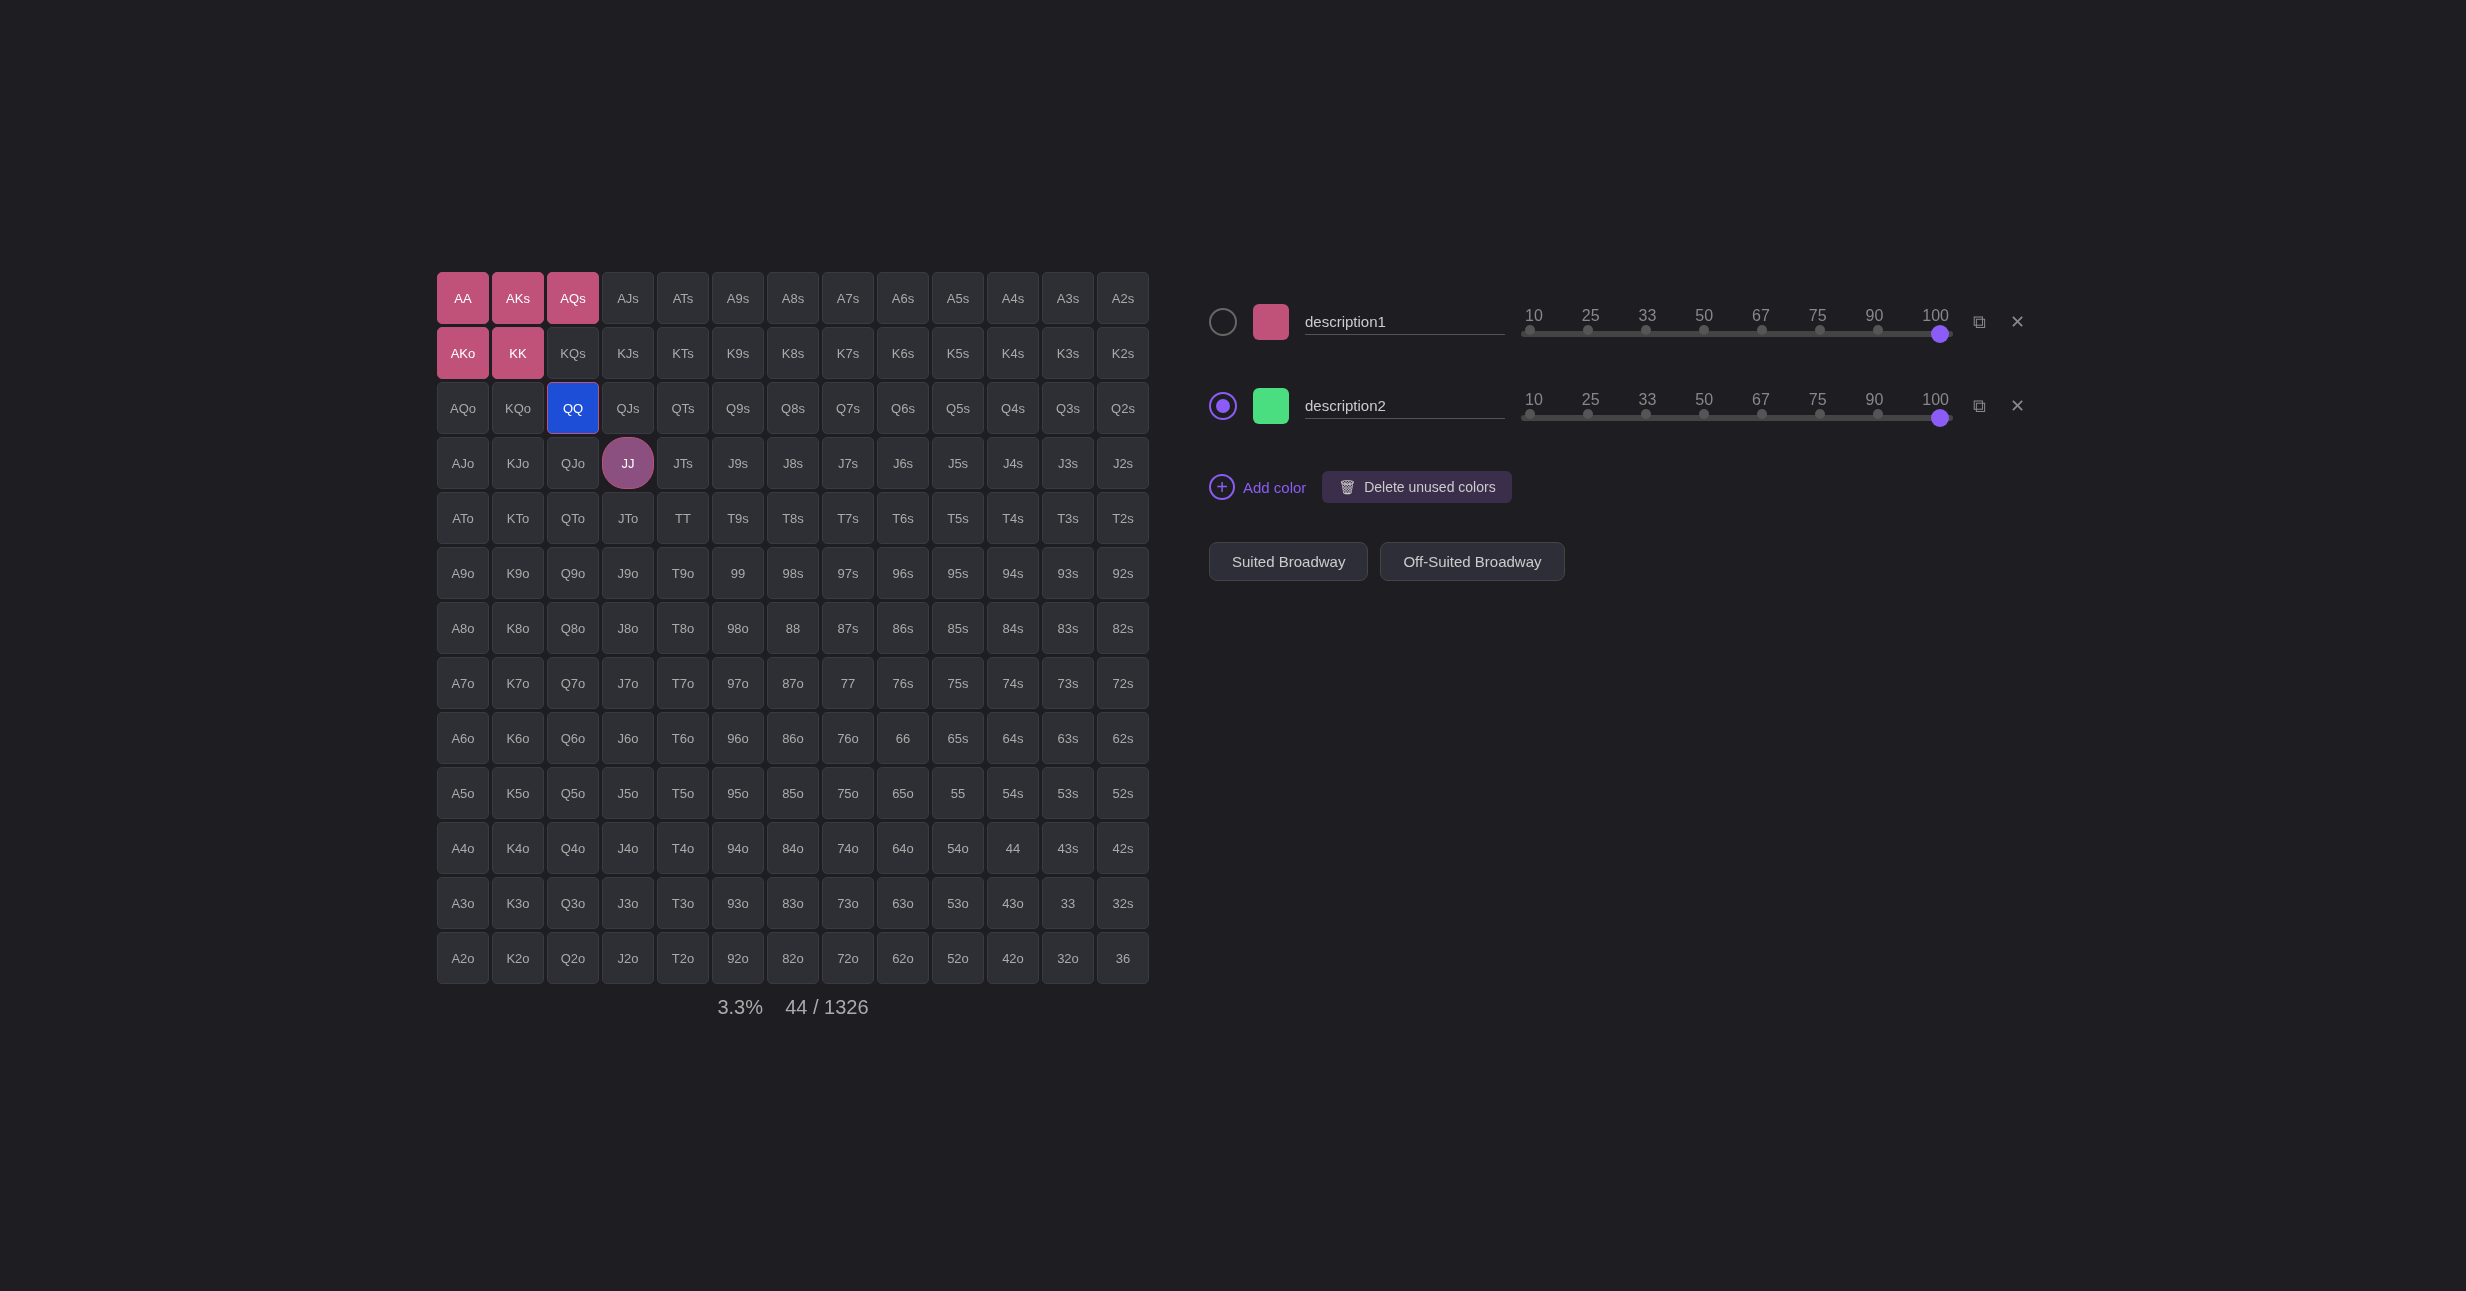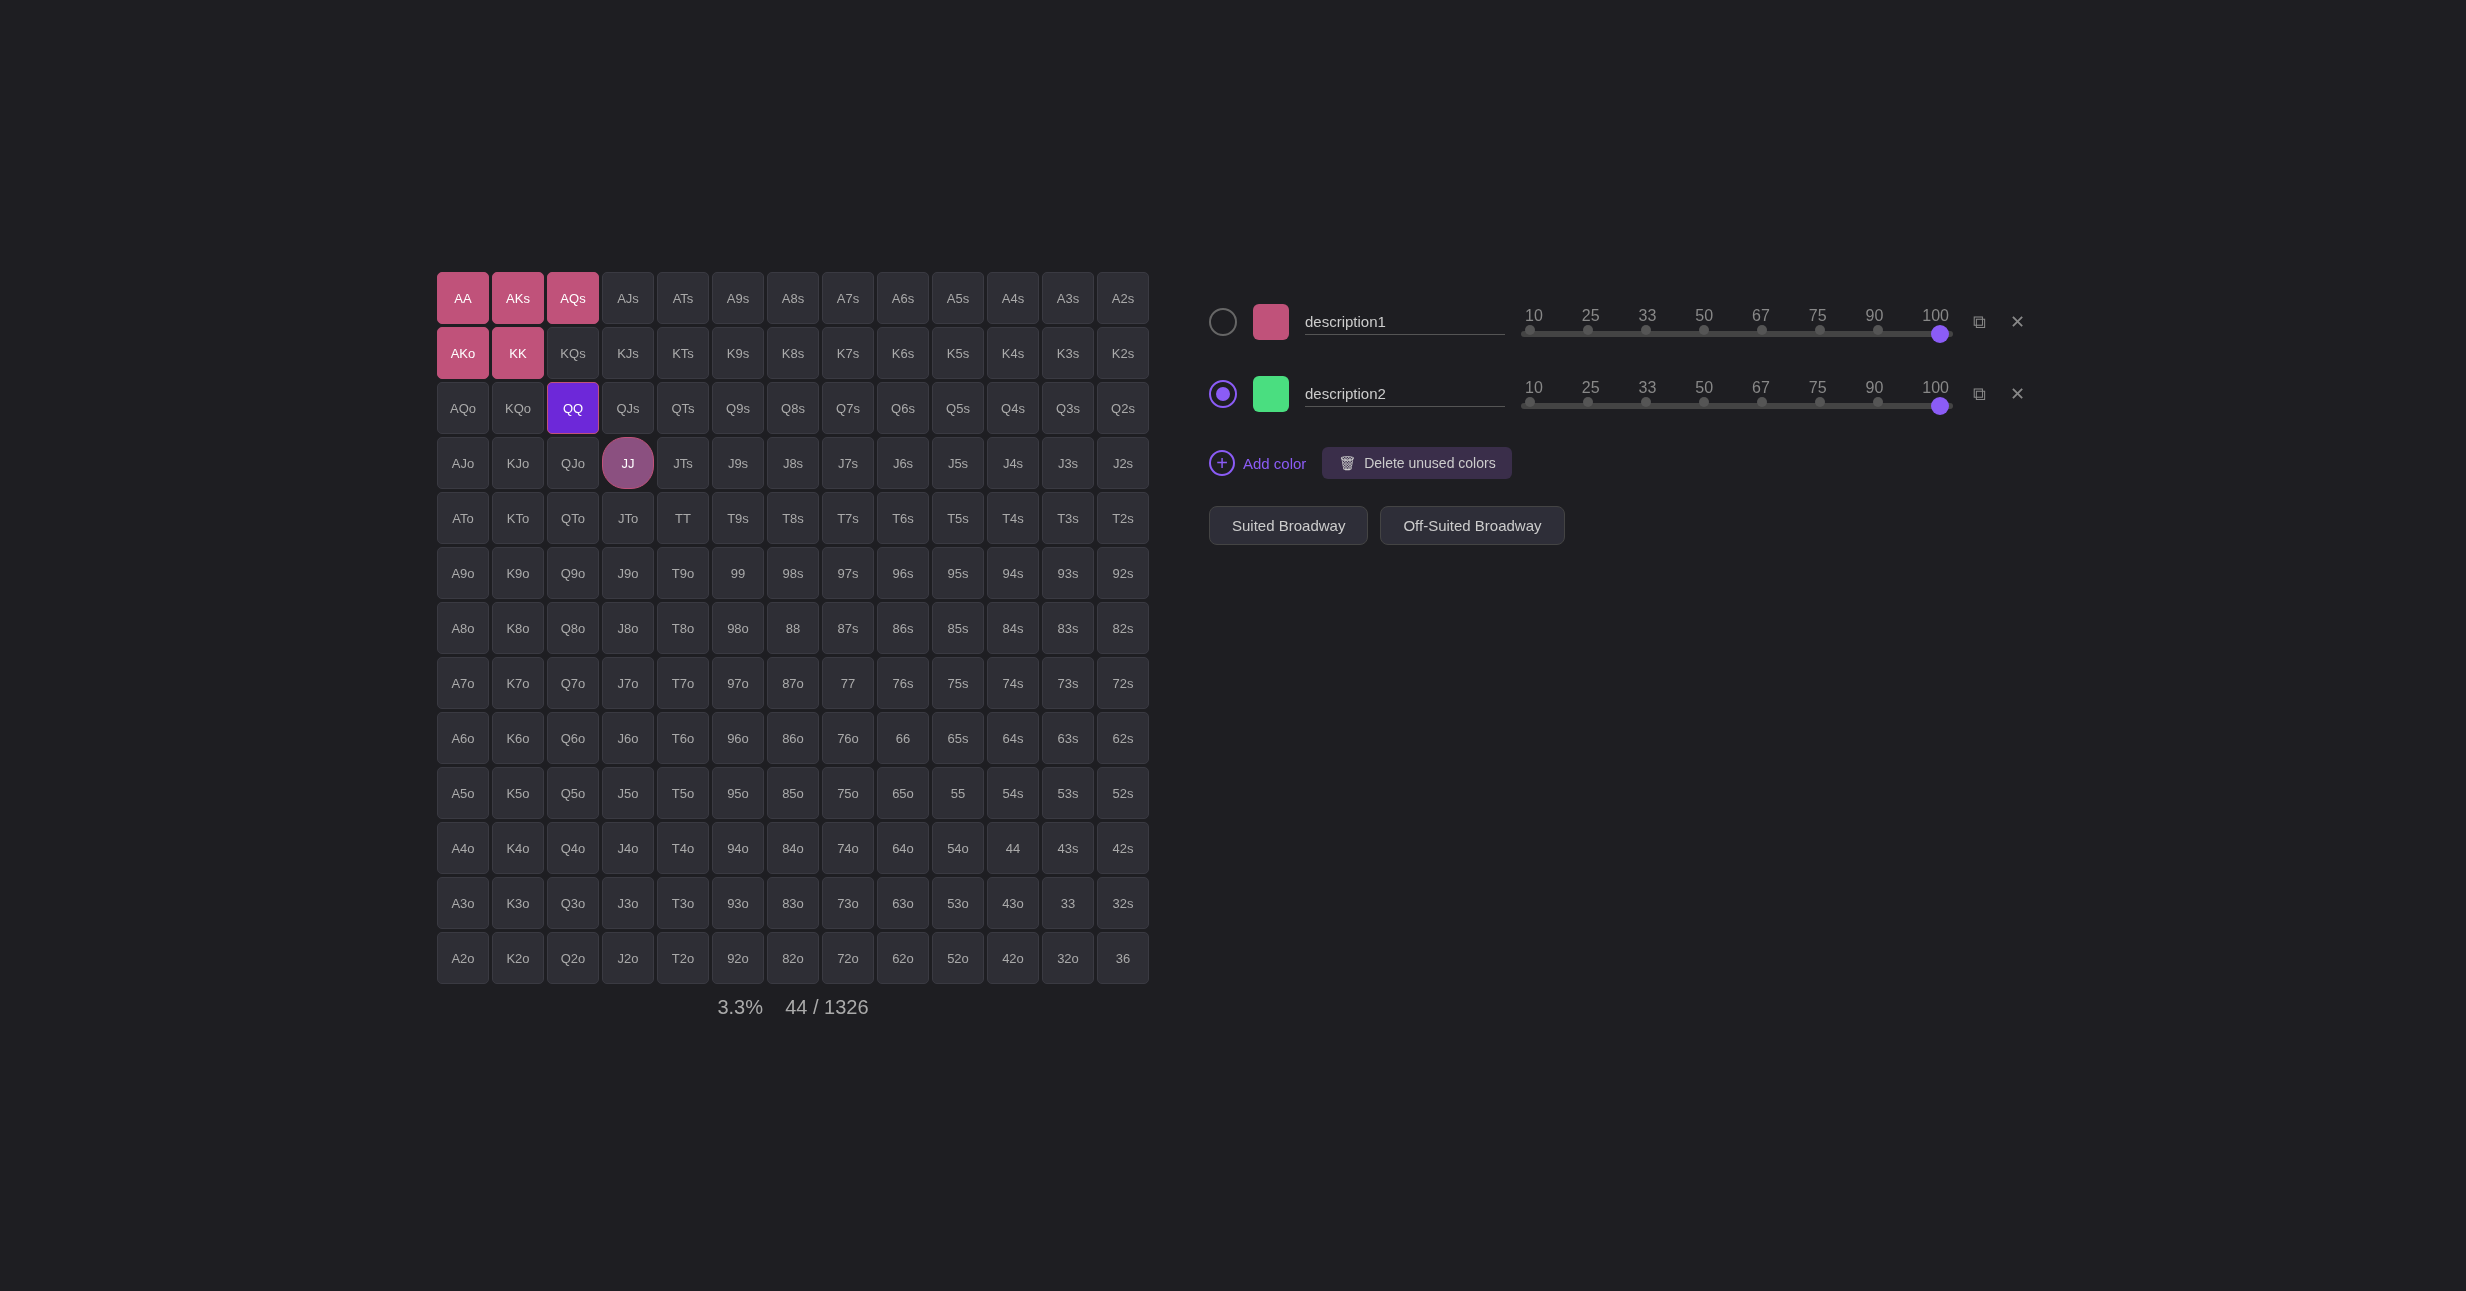--- a/index.html
+++ b/index.html
@@ -51,21 +51,21 @@
     }
     .cell.pink { background: #c0527a; color: #fff; border-color: #c0527a; }
     .grid-stats {
       color: #aaa;
       font-size: 20px;
     }
     
     .right-panel {
       display: flex;
       flex-direction: column;
-      gap: 12px;
+      gap: 24px;
       width: 820px;
       padding-top: 20px;
     }
     .color-row {
       display: flex;
       align-items: center;
       gap: 16px;
       padding: 12px 0;
     }
     .radio-circle {
@@ -247,21 +247,21 @@
         <div class="cell">K9s</div>
         <div class="cell">K8s</div>
         <div class="cell">K7s</div>
         <div class="cell">K6s</div>
         <div class="cell">K5s</div>
         <div class="cell">K4s</div>
         <div class="cell">K3s</div>
         <div class="cell">K2s</div>
         <div class="cell">AQo</div>
         <div class="cell">KQo</div>
-        <div class="cell pink" style="background: #6d28d9;">QQ</div>
+        <div class="cell pink" style="background: #1d4ed8;">QQ</div>
         <div class="cell">QJs</div>
         <div class="cell">QTs</div>
         <div class="cell">Q9s</div>
         <div class="cell">Q8s</div>
         <div class="cell">Q7s</div>
         <div class="cell">Q6s</div>
         <div class="cell">Q5s</div>
         <div class="cell">Q4s</div>
         <div class="cell">Q3s</div>
         <div class="cell">Q2s</div>

